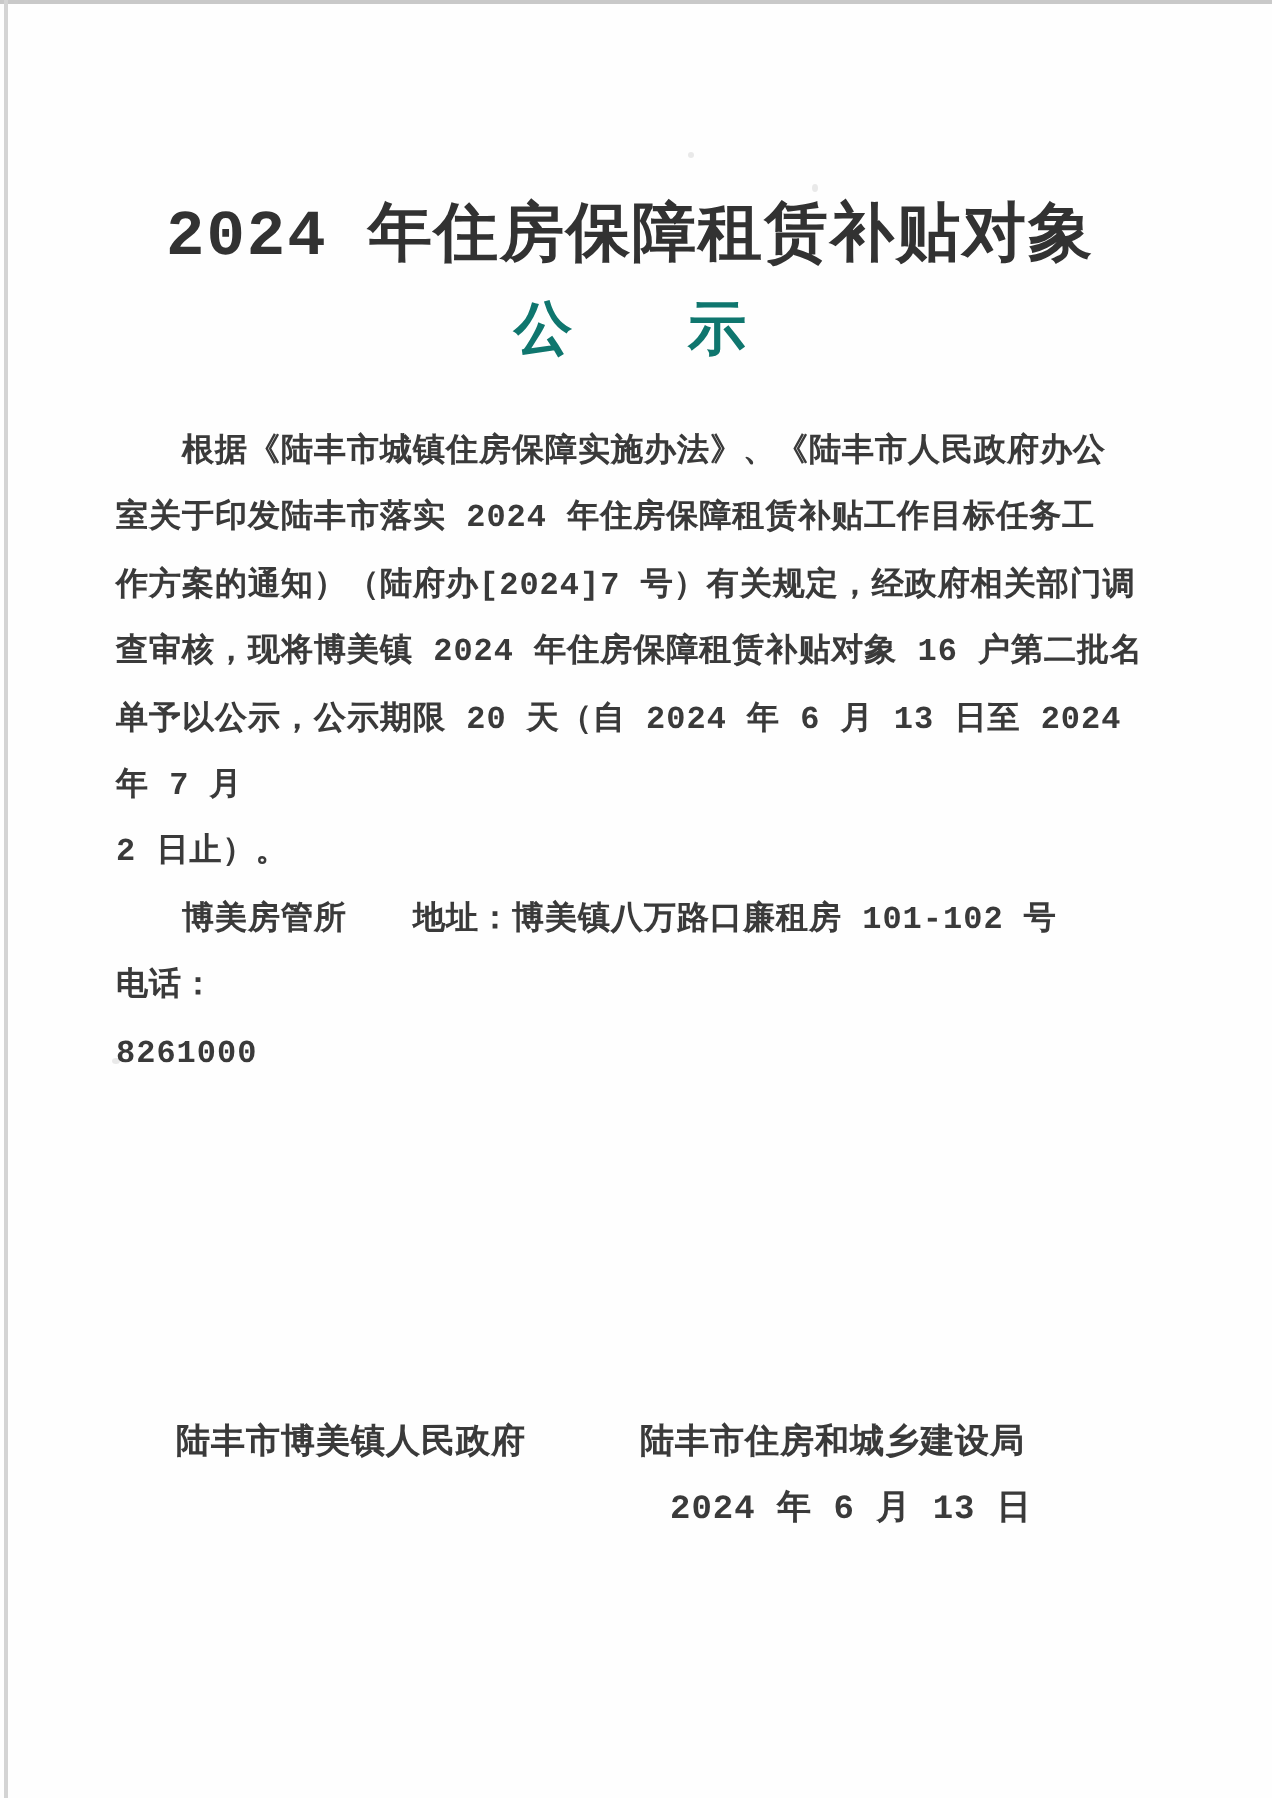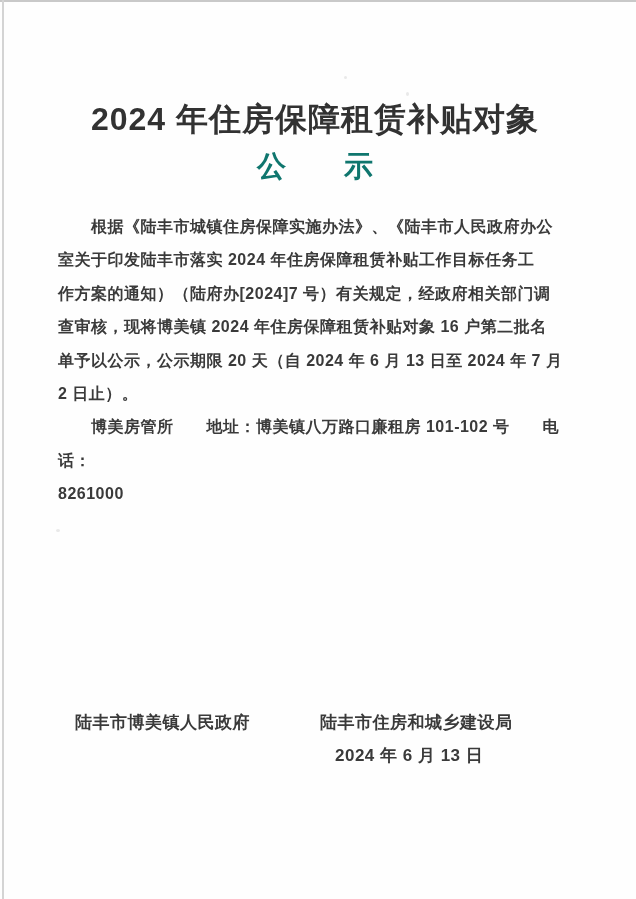--- a/index.html
+++ b/index.html
@@ -6,21 +6,21 @@
     margin: 0;
     padding: 0;
     background: #ffffff;
   }
   .page {
     position: relative;
     width: 636px;
     height: 899px;
     background: #fefefe;
     overflow: hidden;
-    font-family: Liberation Sans, sans-serif;
+    font-family: Liberation Mono, monospace;
     color: #3a3a3a;
   }
   .edge-top {
     position: absolute;
     top: 0; left: 0; right: 0;
     height: 2px;
     background: #c9c9c9;
   }
   .edge-left {
     position: absolute;
@@ -74,21 +74,21 @@
     word-break: break-all;
   }
   .sig {
     position: absolute;
     font-size: 17px;
     line-height: 1;
     font-weight: 600;
     letter-spacing: 0.5px;
     white-space: pre;
   }
-  .sig-left  { left: 75px;  top: 714px; }
+  .sig-left  { left: 88px;  top: 714px; }
   .sig-right { left: 320px; top: 714px; }
   .sig-date  { left: 335px; top: 747px; }
 </style>
 </head>
 <body>
 
 <div class="page">
 
   <div class="edge-top"></div>
   <div class="edge-left"></div>

